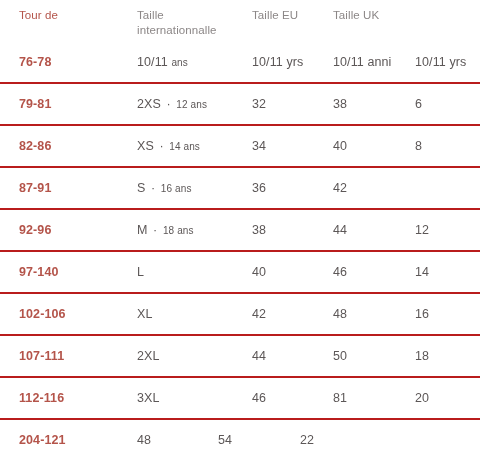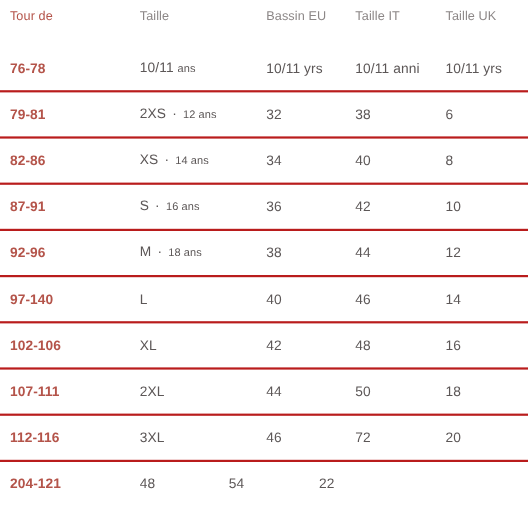--- a/index.html
+++ b/index.html
@@ -17,21 +17,21 @@
   .size-table {
     width: 480px;
     box-sizing: border-box;
     padding: 0 0 0 0;
   }
 
   .row {
     display: flex;
     align-items: flex-start;
     box-sizing: border-box;
-    padding-left: 9px;
+    padding-left: 19px;
     padding-right: 0px;
   }
 
   .header-row {
     height: 42px;
     padding-top: 8px;
   }
 
   .data-row {
     height: 42px;
@@ -95,26 +95,24 @@
 <body>
 
 <div class="size-table">
 
   <div class="row header-row">
     <div class="cell c1 head-cell accent">
       <div>Tour de</div>
     </div>
     <div class="cell c2 head-cell">
       <div>Taille</div>
+      <div>internationnalle</div>
     </div>
     <div class="cell c3 head-cell">
-      <div>Bassin EU</div>
-    </div>
-    <div class="cell c4 head-cell">
-      <div>Taille IT</div>
+      <div>Taille EU</div>
     </div>
     <div class="cell c5 head-cell">
       <div>Taille UK</div>
     </div>
   </div>
 
   <div id="rows-container">
       <div class="row data-row first">
         <div class="cell c1 data-cell accent">76-78</div>
         <div class="cell c2 data-cell"><span>10/11</span> <span class="age-suffix">ans</span></div>
@@ -134,21 +132,20 @@
         <div class="cell c2 data-cell"><span>XS</span><span class="sep-dot"> · </span><span class="age-suffix">14 ans</span></div>
         <div class="cell c3 data-cell">34</div>
         <div class="cell c4 data-cell">40</div>
         <div class="cell c5 data-cell">8</div>
       </div>
       <div class="row data-row">
         <div class="cell c1 data-cell accent">87-91</div>
         <div class="cell c2 data-cell"><span>S</span><span class="sep-dot"> · </span><span class="age-suffix">16 ans</span></div>
         <div class="cell c3 data-cell">36</div>
         <div class="cell c4 data-cell">42</div>
-        <div class="cell c5 data-cell">10</div>
       </div>
       <div class="row data-row">
         <div class="cell c1 data-cell accent">92-96</div>
         <div class="cell c2 data-cell"><span>M</span><span class="sep-dot"> · </span><span class="age-suffix">18 ans</span></div>
         <div class="cell c3 data-cell">38</div>
         <div class="cell c4 data-cell">44</div>
         <div class="cell c5 data-cell">12</div>
       </div>
       <div class="row data-row">
         <div class="cell c1 data-cell accent">97-140</div>
@@ -168,21 +165,21 @@
         <div class="cell c1 data-cell accent">107-111</div>
         <div class="cell c2 data-cell"><span>2XL</span></div>
         <div class="cell c3 data-cell">44</div>
         <div class="cell c4 data-cell">50</div>
         <div class="cell c5 data-cell">18</div>
       </div>
       <div class="row data-row">
         <div class="cell c1 data-cell accent">112-116</div>
         <div class="cell c2 data-cell"><span>3XL</span></div>
         <div class="cell c3 data-cell">46</div>
-        <div class="cell c4 data-cell">72</div>
+        <div class="cell c4 data-cell">81</div>
         <div class="cell c5 data-cell">20</div>
       </div>
       <div class="row data-row">
         <div class="cell c1 data-cell accent">204-121</div>
         <div class="cell c3 data-cell">48</div>
         <div class="cell c4 data-cell">54</div>
         <div class="cell c5 data-cell">22</div>
       </div>
     </div>
 

